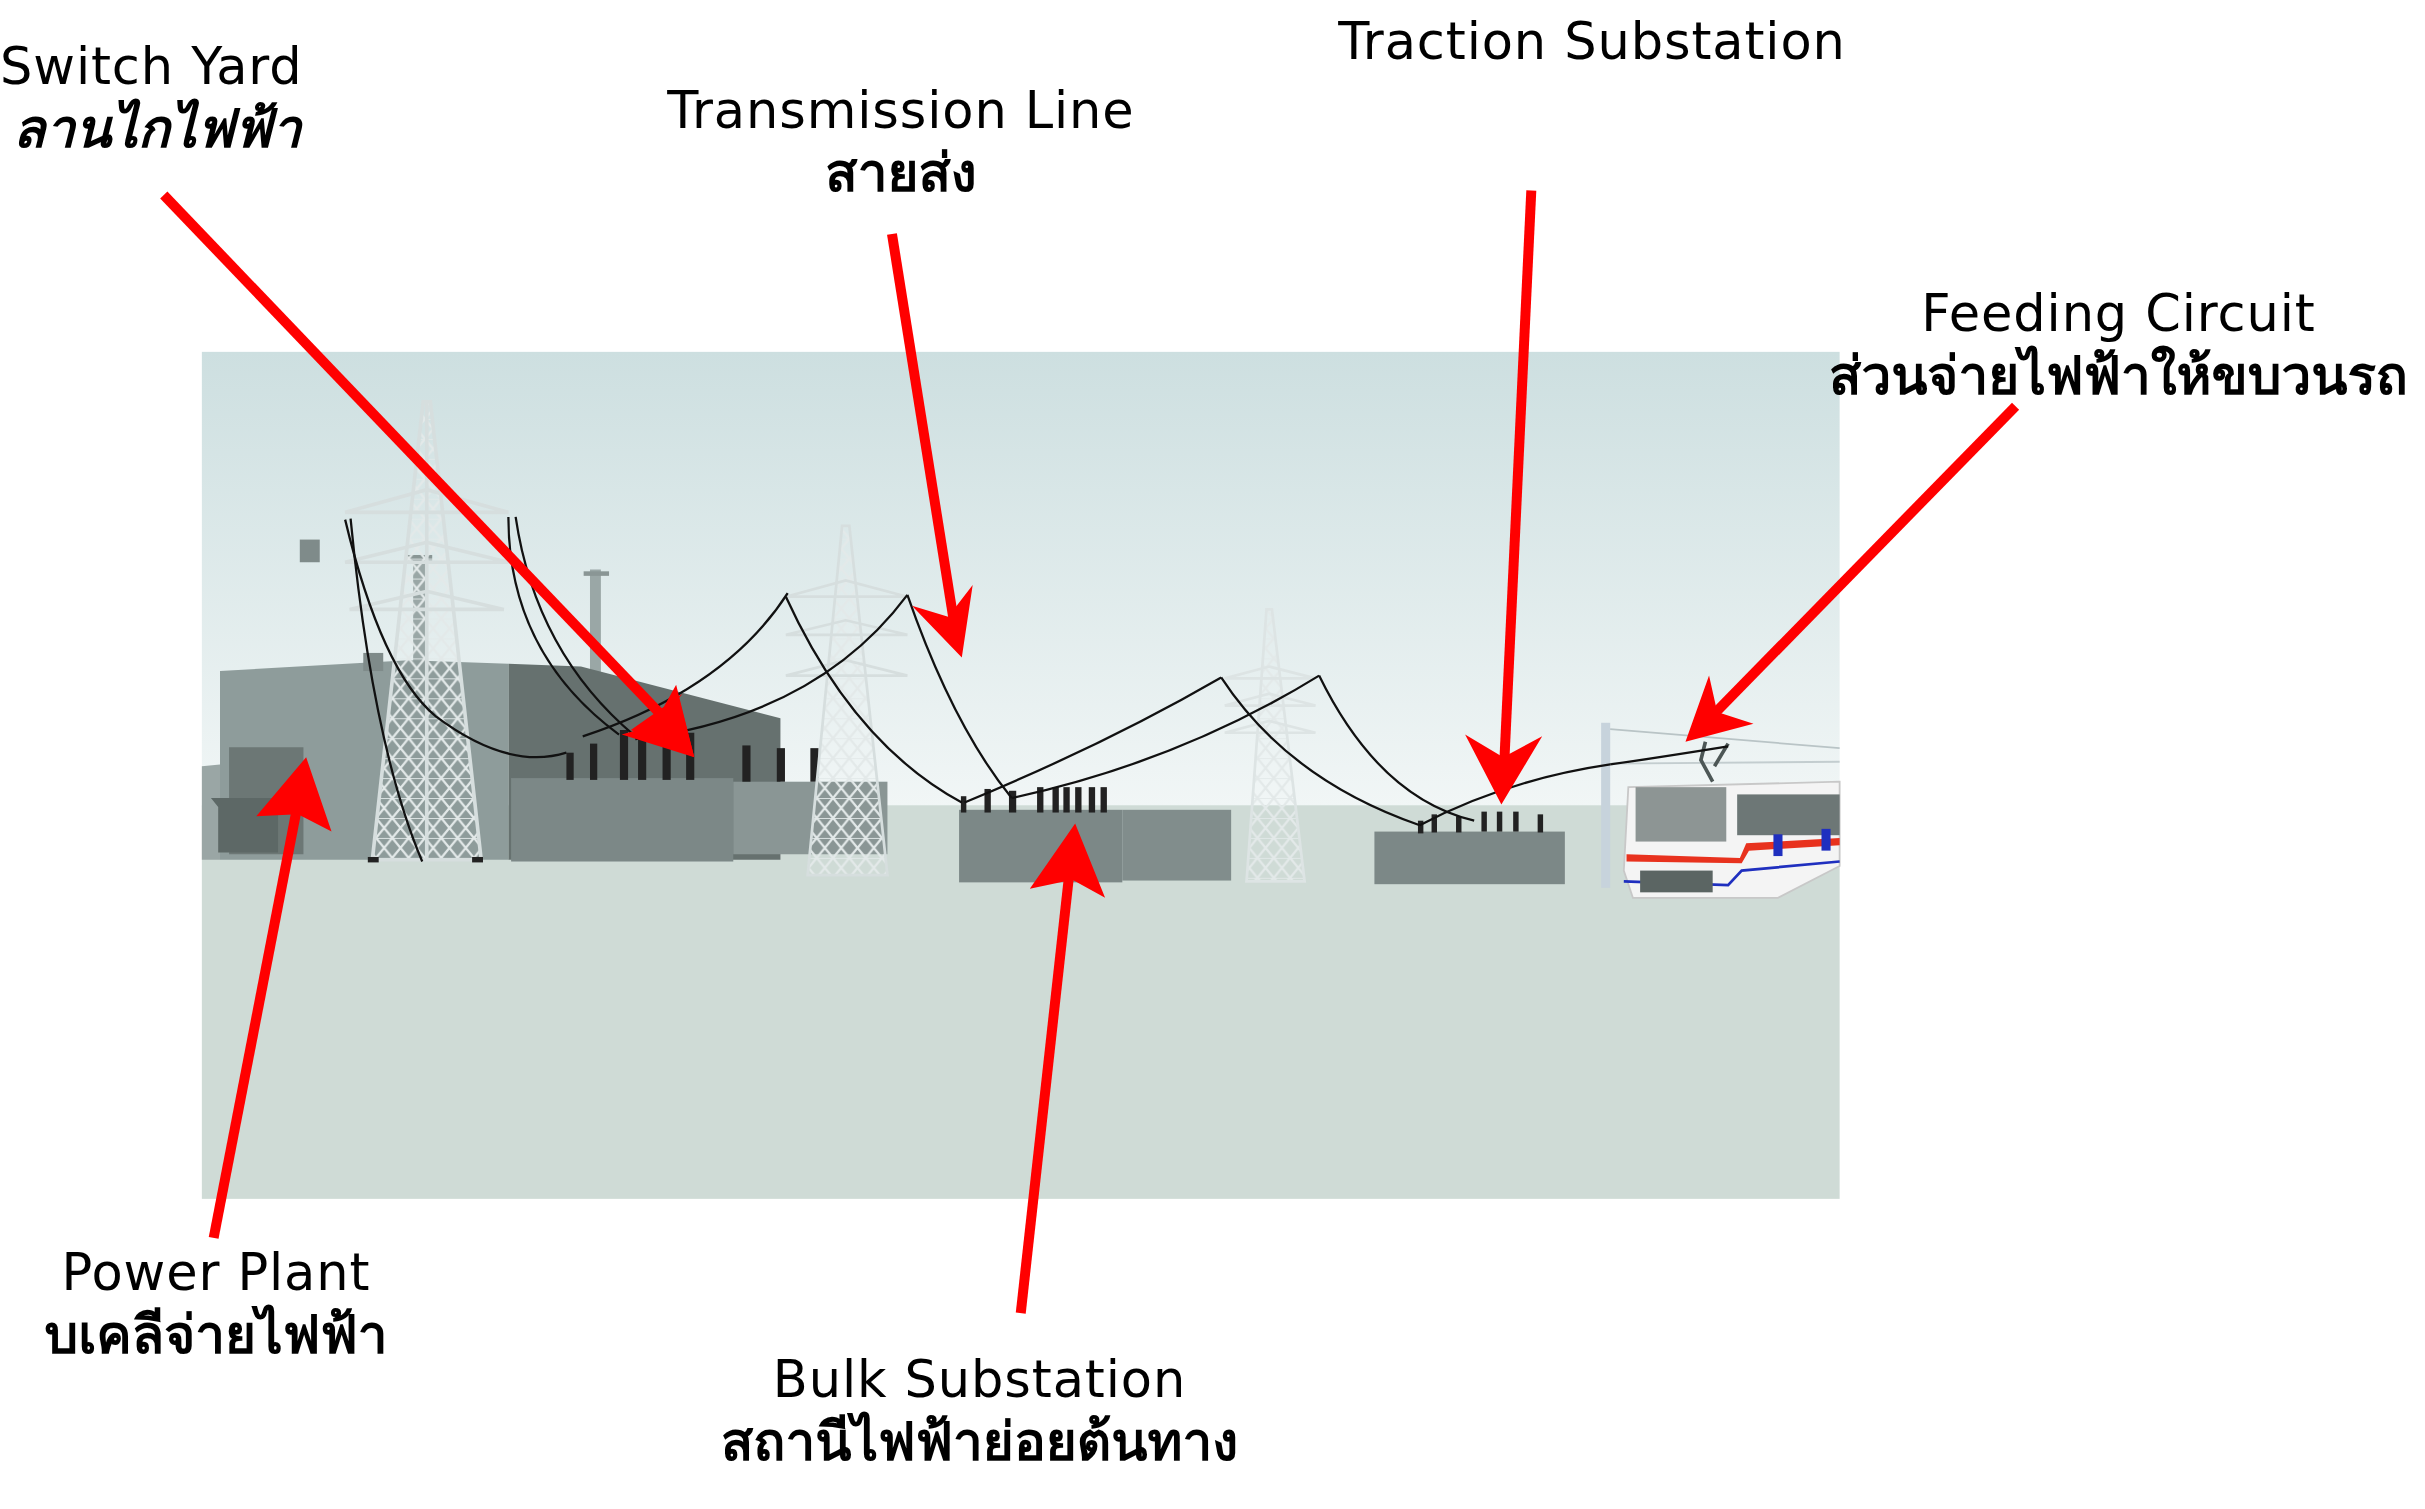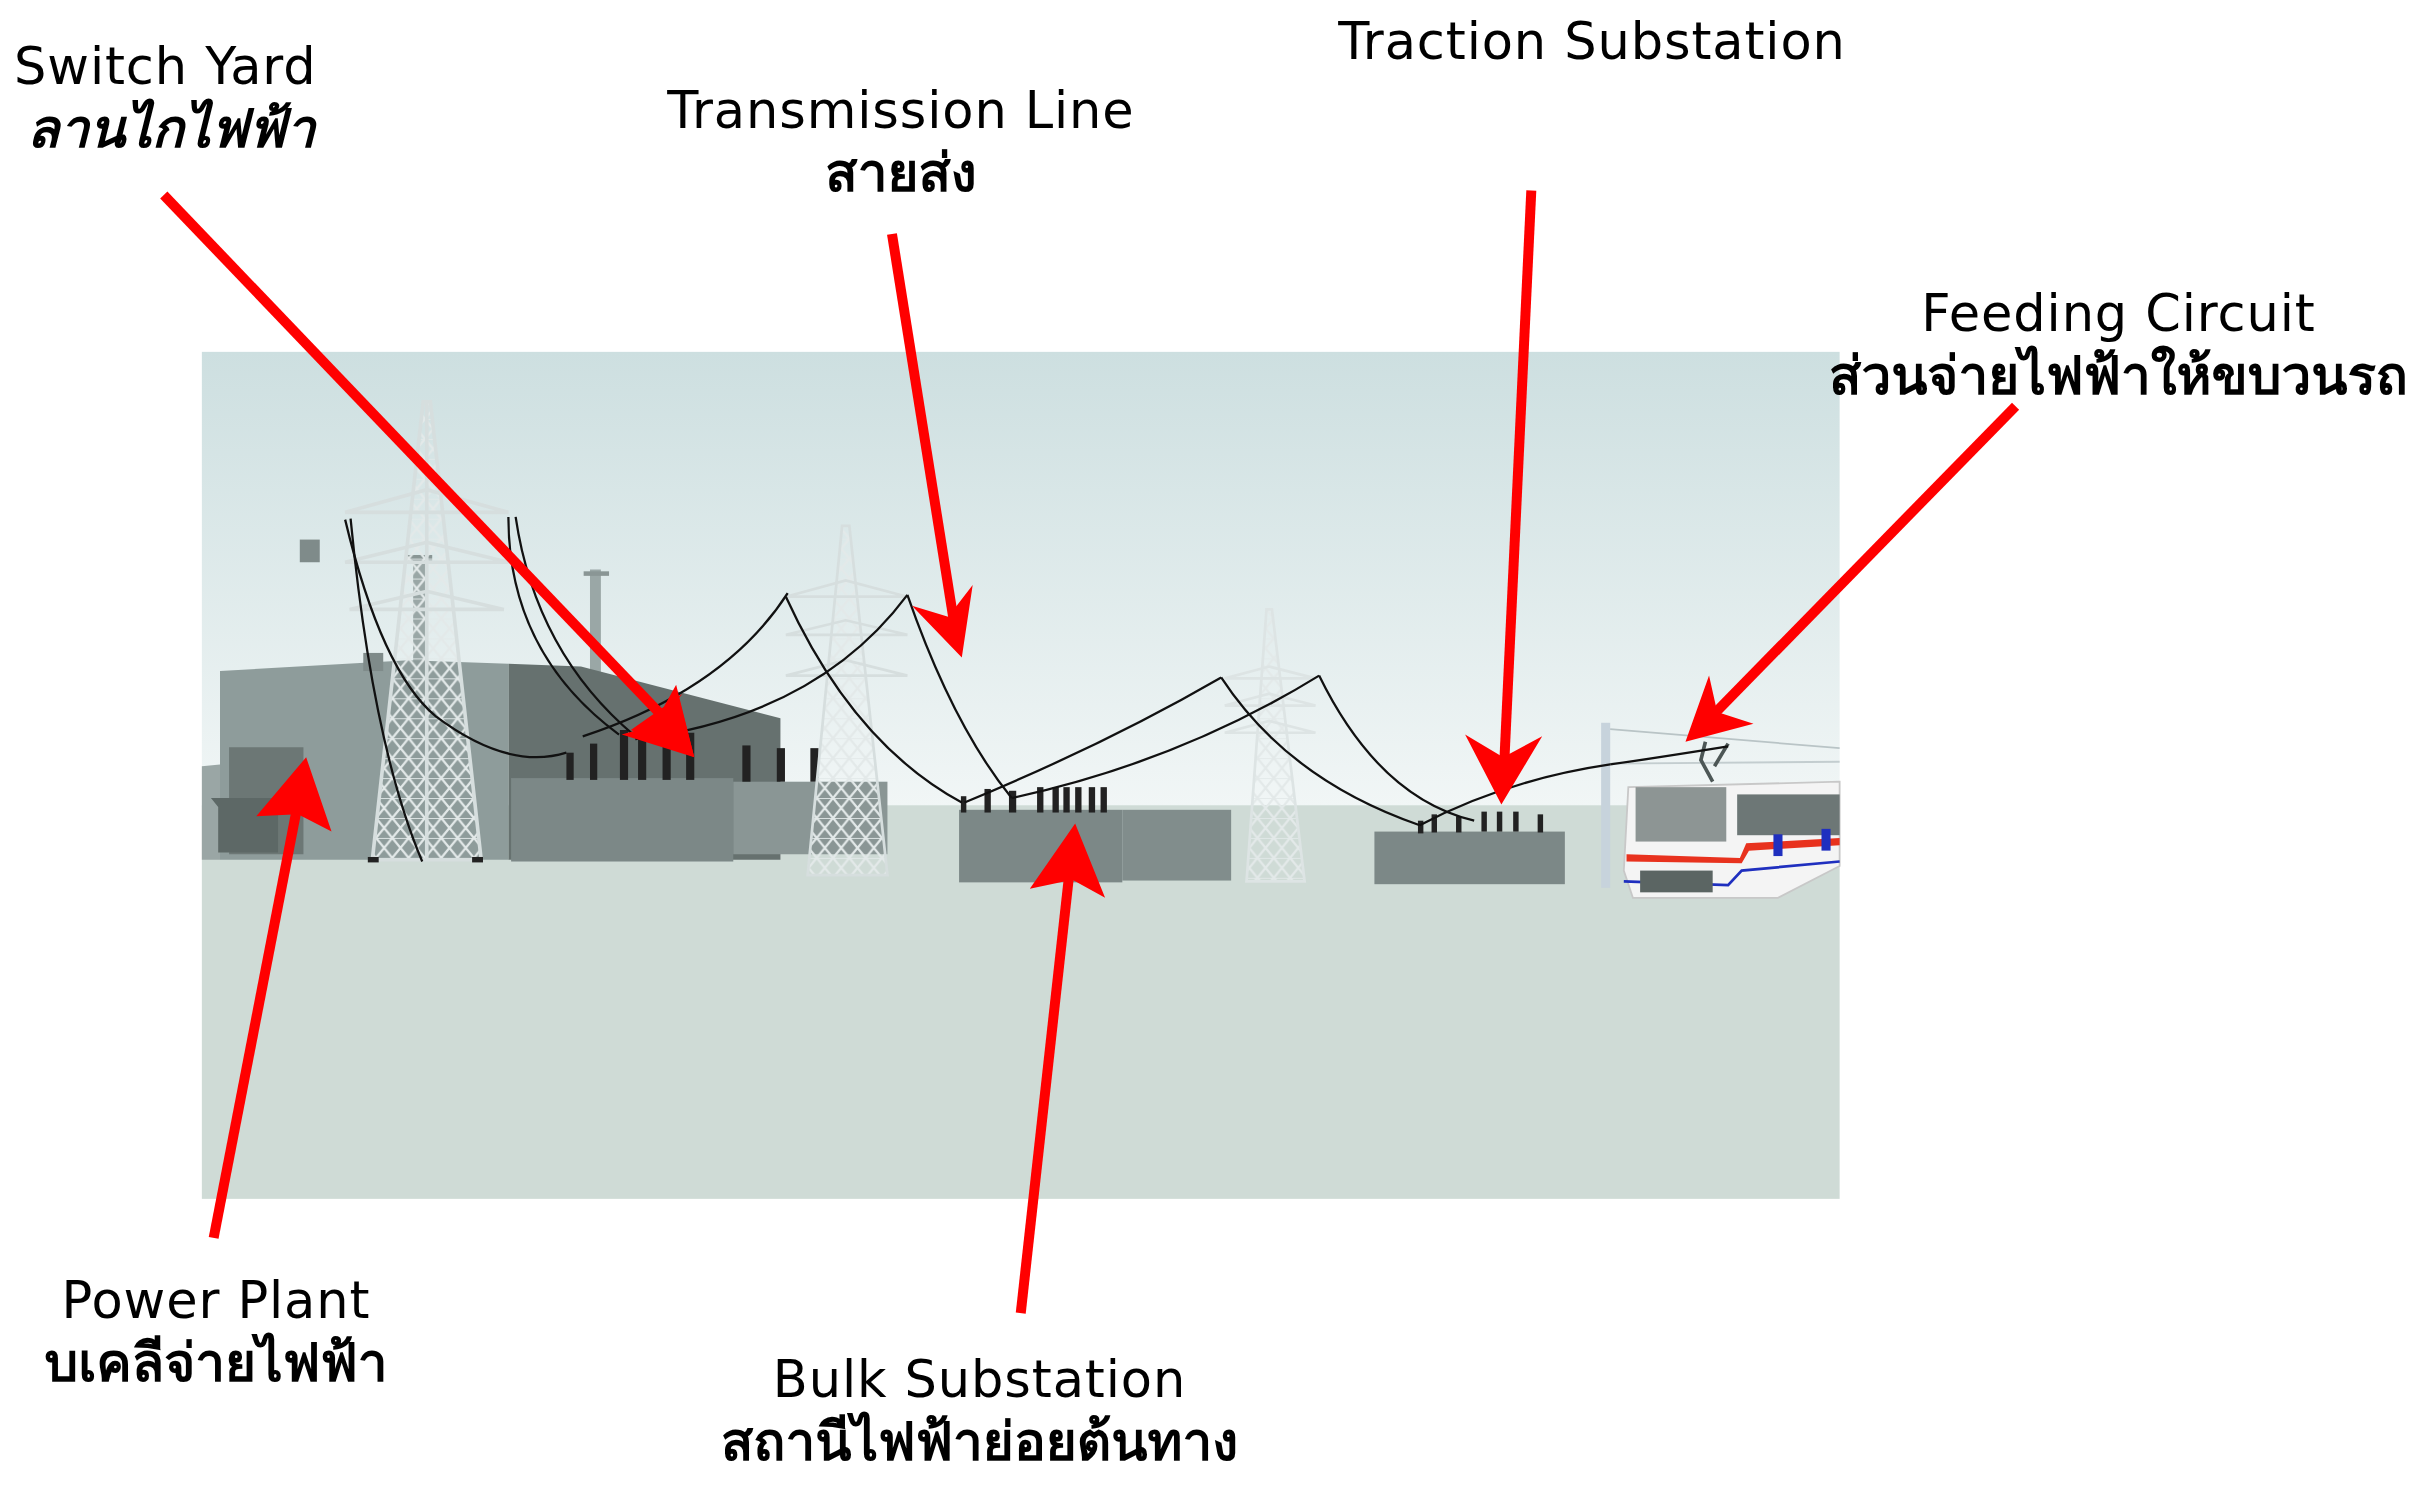--- a/index.html
+++ b/index.html
@@ -3,21 +3,21 @@
 <meta charset="utf-8">
 <style>
   html, body { margin:0; padding:0; background:#ffffff; }
   body { width:2426px; height:1509px; position:relative; overflow:hidden;
          font-family:"DejaVu Sans", "Liberation Sans", sans-serif; }
   #scene { position:absolute; left:0; top:0; }
   .label { position:absolute; text-align:center; color:#000; line-height:1.2;
            font-family:"DejaVu Sans", sans-serif; white-space:nowrap; }
   .label .en { font-size:51px; display:block; letter-spacing:0.9px; }
   .label .th { font-size:53px; display:block; font-weight:bold; }
-  .label.left { text-align:left;padding-left:14px; }
+  .label.left { text-align:left; }
 </style>
 </head>
 <body>
 
 <svg id="scene" width="2426" height="1509" viewBox="0 0 2674 1664">
   <defs>
     <linearGradient id="skyGrad" x1="0" y1="0" x2="0" y2="1">
       <stop offset="0" id="sky-top-stop" stop-color="#cddfe0"></stop>
       <stop offset="1" id="sky-bot-stop" stop-color="#f1f6f6"></stop>
     </linearGradient>
@@ -195,21 +195,21 @@
 
 <div class="label" style="left:1320px; width:544px; top:11px;">
   <span class="en">Traction Substation</span>
 </div>
 
 <div class="label" style="left:1810px; width:617px; top:283px;">
   <span class="en">Feeding Circuit</span>
   <span class="th">ส่วนจ่ายไฟฟ้าให้ขบวนรถ</span>
 </div>
 
-<div class="label" style="left:0px; width:432px; top:1270px;text-align:center;">
+<div class="label" style="left:0px; width:432px; top:1242px;text-align:center;">
   <span class="en">Power Plant</span>
   <span class="th">บเคลีจ่ายไฟฟ้า</span>
 </div>
 
 <div class="label" style="left:703px; width:553px; top:1343px;margin-top:6px;">
   <span class="en">Bulk Substation</span>
   <span class="th">สถานีไฟฟ้าย่อยต้นทาง</span>
 </div>
 
 

